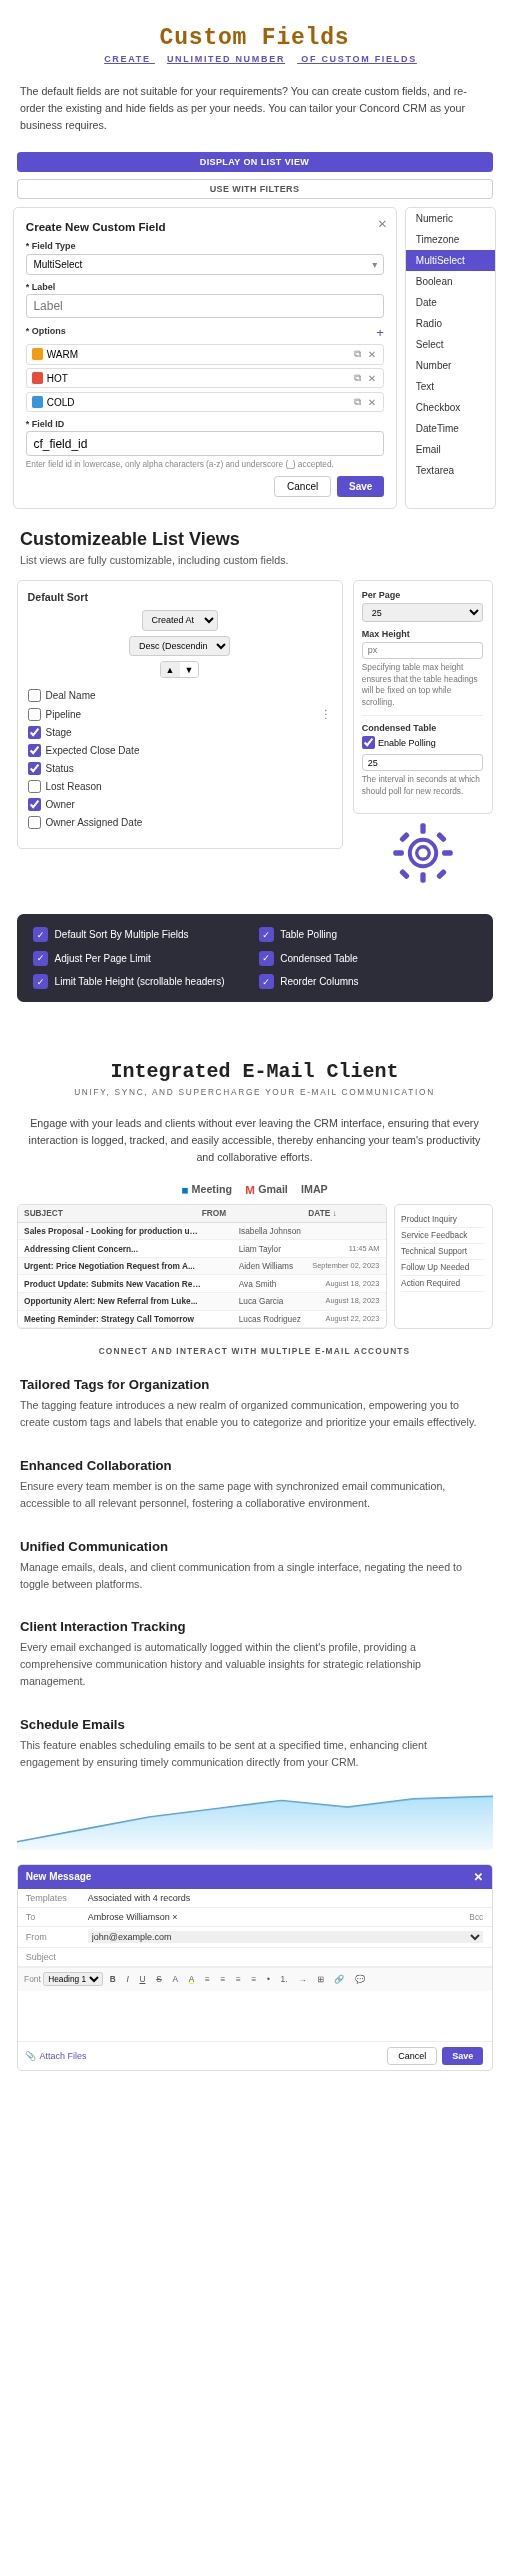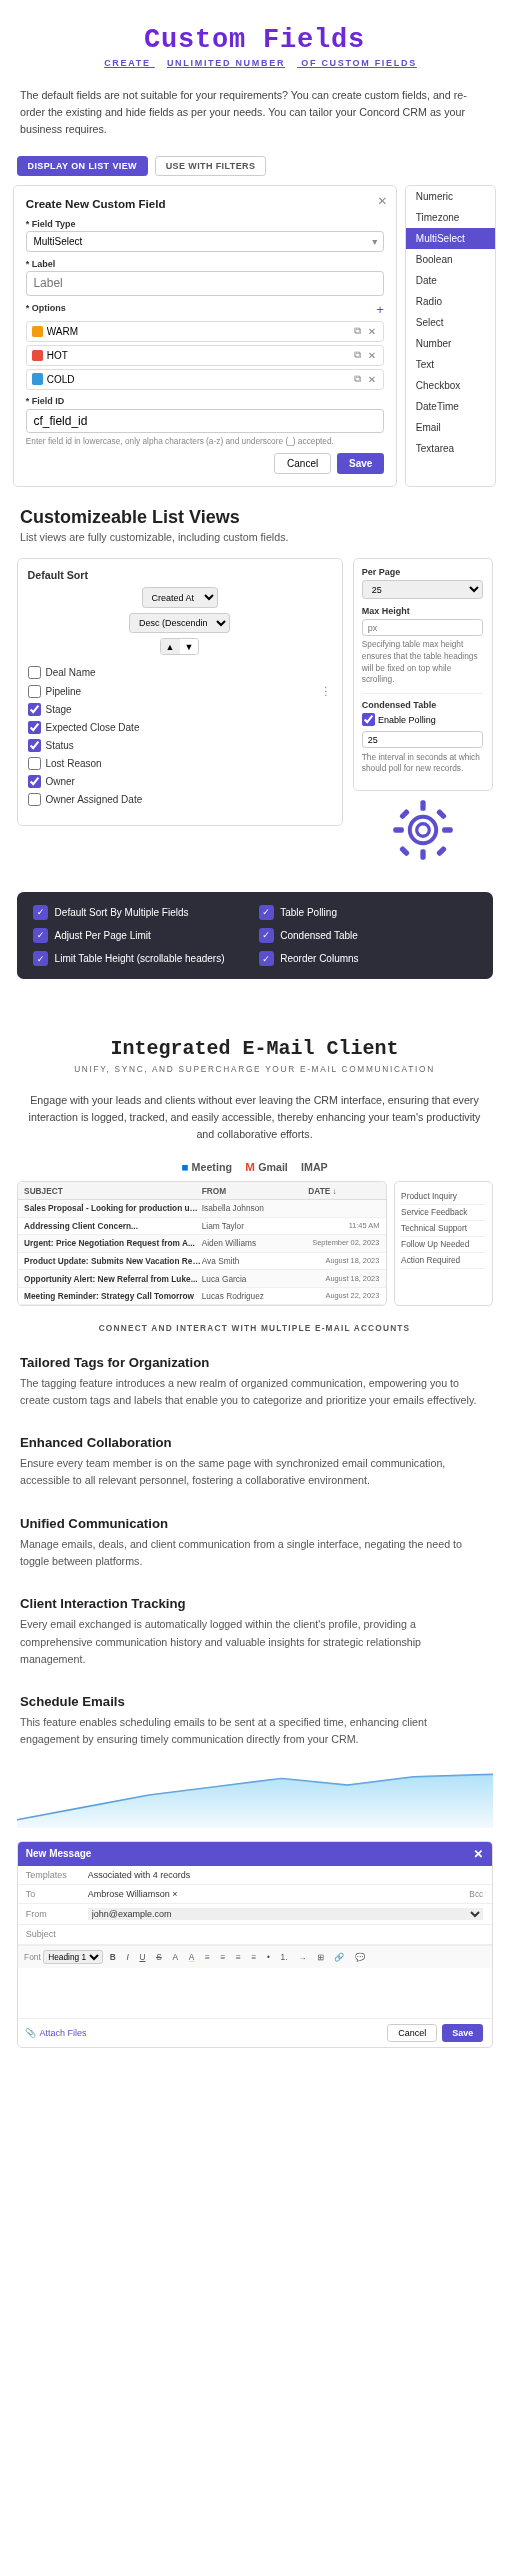--- a/index.html
+++ b/index.html
@@ -1,27 +1,27 @@
 <!DOCTYPE html>
 <html style="font-size:13.2px"><head>
   <meta charset="utf-8">
   <style>
     * { box-sizing: border-box; margin: 0; padding: 0; }
     body { font-family: Arial, sans-serif; background: #fff; width: 509px; }
 
     
     .page-header { text-align: center; padding: 25px 16.5px 8.3px; }
-    .page-header h1 { font-family: 'Courier New', monospace; font-size: 27px; font-weight: bold; color: #6d28d9; letter-spacing: 0.8px; }
+    .page-header h1 { font-family: 'Courier New', monospace; font-size: 23px; font-weight: bold; color: #a16207; letter-spacing: 0.8px; }
     .page-header .subtitle { font-size: 9px; letter-spacing: 1.7px; color: #555; margin-top: 3.3px; }
     .page-header .subtitle span { text-decoration: underline; color: #5b4fcf; font-weight: bold; margin-left: 12px; }
 
     .intro-text { padding: 10px 20px 13.2px; font-size: 10.7px; color: #444; line-height: 1.6; }
 
     
-    .tabs-row { display: flex; gap: 6.6px; padding: 5px 16.5px 8.3px; }
+    .tabs-row { display: flex; gap: 6.6px; padding: 5px 16.5px 8.3px; flex-direction: column; }
     .tab-btn { padding: 4.1px 10px; border: 1.2px solid #ccc; border-radius: 3.3px; font-size: 9px; cursor: pointer; background: #fff; color: #555; font-weight: 600; letter-spacing: 0.4px; }
     .tab-btn.active { background: #5b4fcf; color: #fff; border-color: #5b4fcf; }
 
     
     .main-area { display: flex; padding: 0 13.2px; gap: 8.3px; }
 
     
     .form-panel { flex: 1; border: 1.2px solid #ddd; border-radius: 5px; padding: 11.6px; background: #fff; position: relative; font-size: 10px; }
     .form-panel .close-btn { position: absolute; top: 8.3px; right: 8.3px; cursor: pointer; font-size: 11.6px; color: #888; }
     .form-panel h3 { font-size: 11.6px; font-weight: bold; margin-bottom: 8.3px; color: #222; }
@@ -95,21 +95,21 @@
 
     
     .email-clients { display: flex; justify-content: center; gap: 13.2px; padding: 6.6px 16.5px 8.3px; font-size: 10.7px; align-items: center; }
     .email-client { display: flex; align-items: center; gap: 3.3px; font-weight: bold; color: #555; }
     .outlook-icon { color: #0078d4; font-size: 11.6px; }
     .gmail-icon { color: #ea4335; font-size: 11.6px; }
     .email-table-header { display: grid; grid-template-columns: 2fr 1.2fr 0.8fr; background: #f5f5f5; padding: 3.3px 6.6px; font-weight: bold; color: #555; border-bottom: 0.8px solid #ddd; font-size: 8.3px; }
     .email-row { display: grid; grid-template-columns: 2fr 1.2fr 0.8fr; padding: 3.3px 6.6px; border-bottom: 0.8px solid #f0f0f0; font-size: 8.3px; color: #333; }
     .email-row:nth-child(even) { background: #fafafa; }
     .email-subject { font-weight: 600; white-space: nowrap; overflow: hidden; text-overflow: ellipsis; }
-    .email-from { color: #555; white-space: nowrap; overflow: hidden; text-overflow: ellipsis; }
+    .email-from { color: #555; white-space: nowrap; overflow: hidden; text-overflow: ellipsis; margin-left: 37px; }
     .email-date { color: #777; text-align: right; white-space: nowrap; font-size: 7.4px; }
 
     
     .email-area-wrapper { display: flex; margin: 0 16.5px 8.3px; gap: 6.6px; }
     .email-list-panel { flex: 1; border: 0.8px solid #ddd; border-radius: 5px; overflow: hidden; }
     .email-right-panel { width: 99px; border: 0.8px solid #ddd; border-radius: 5px; padding: 6.6px; font-size: 8.3px; }
     .right-panel-item { padding: 2.5px 0; color: #555; border-bottom: 0.8px solid #f0f0f0; }
 
     .connect-bar { text-align: center; padding: 8.3px; font-size: 8.3px; letter-spacing: 1.2px; color: #555; }
     .connect-bar span { font-weight: bold; }

